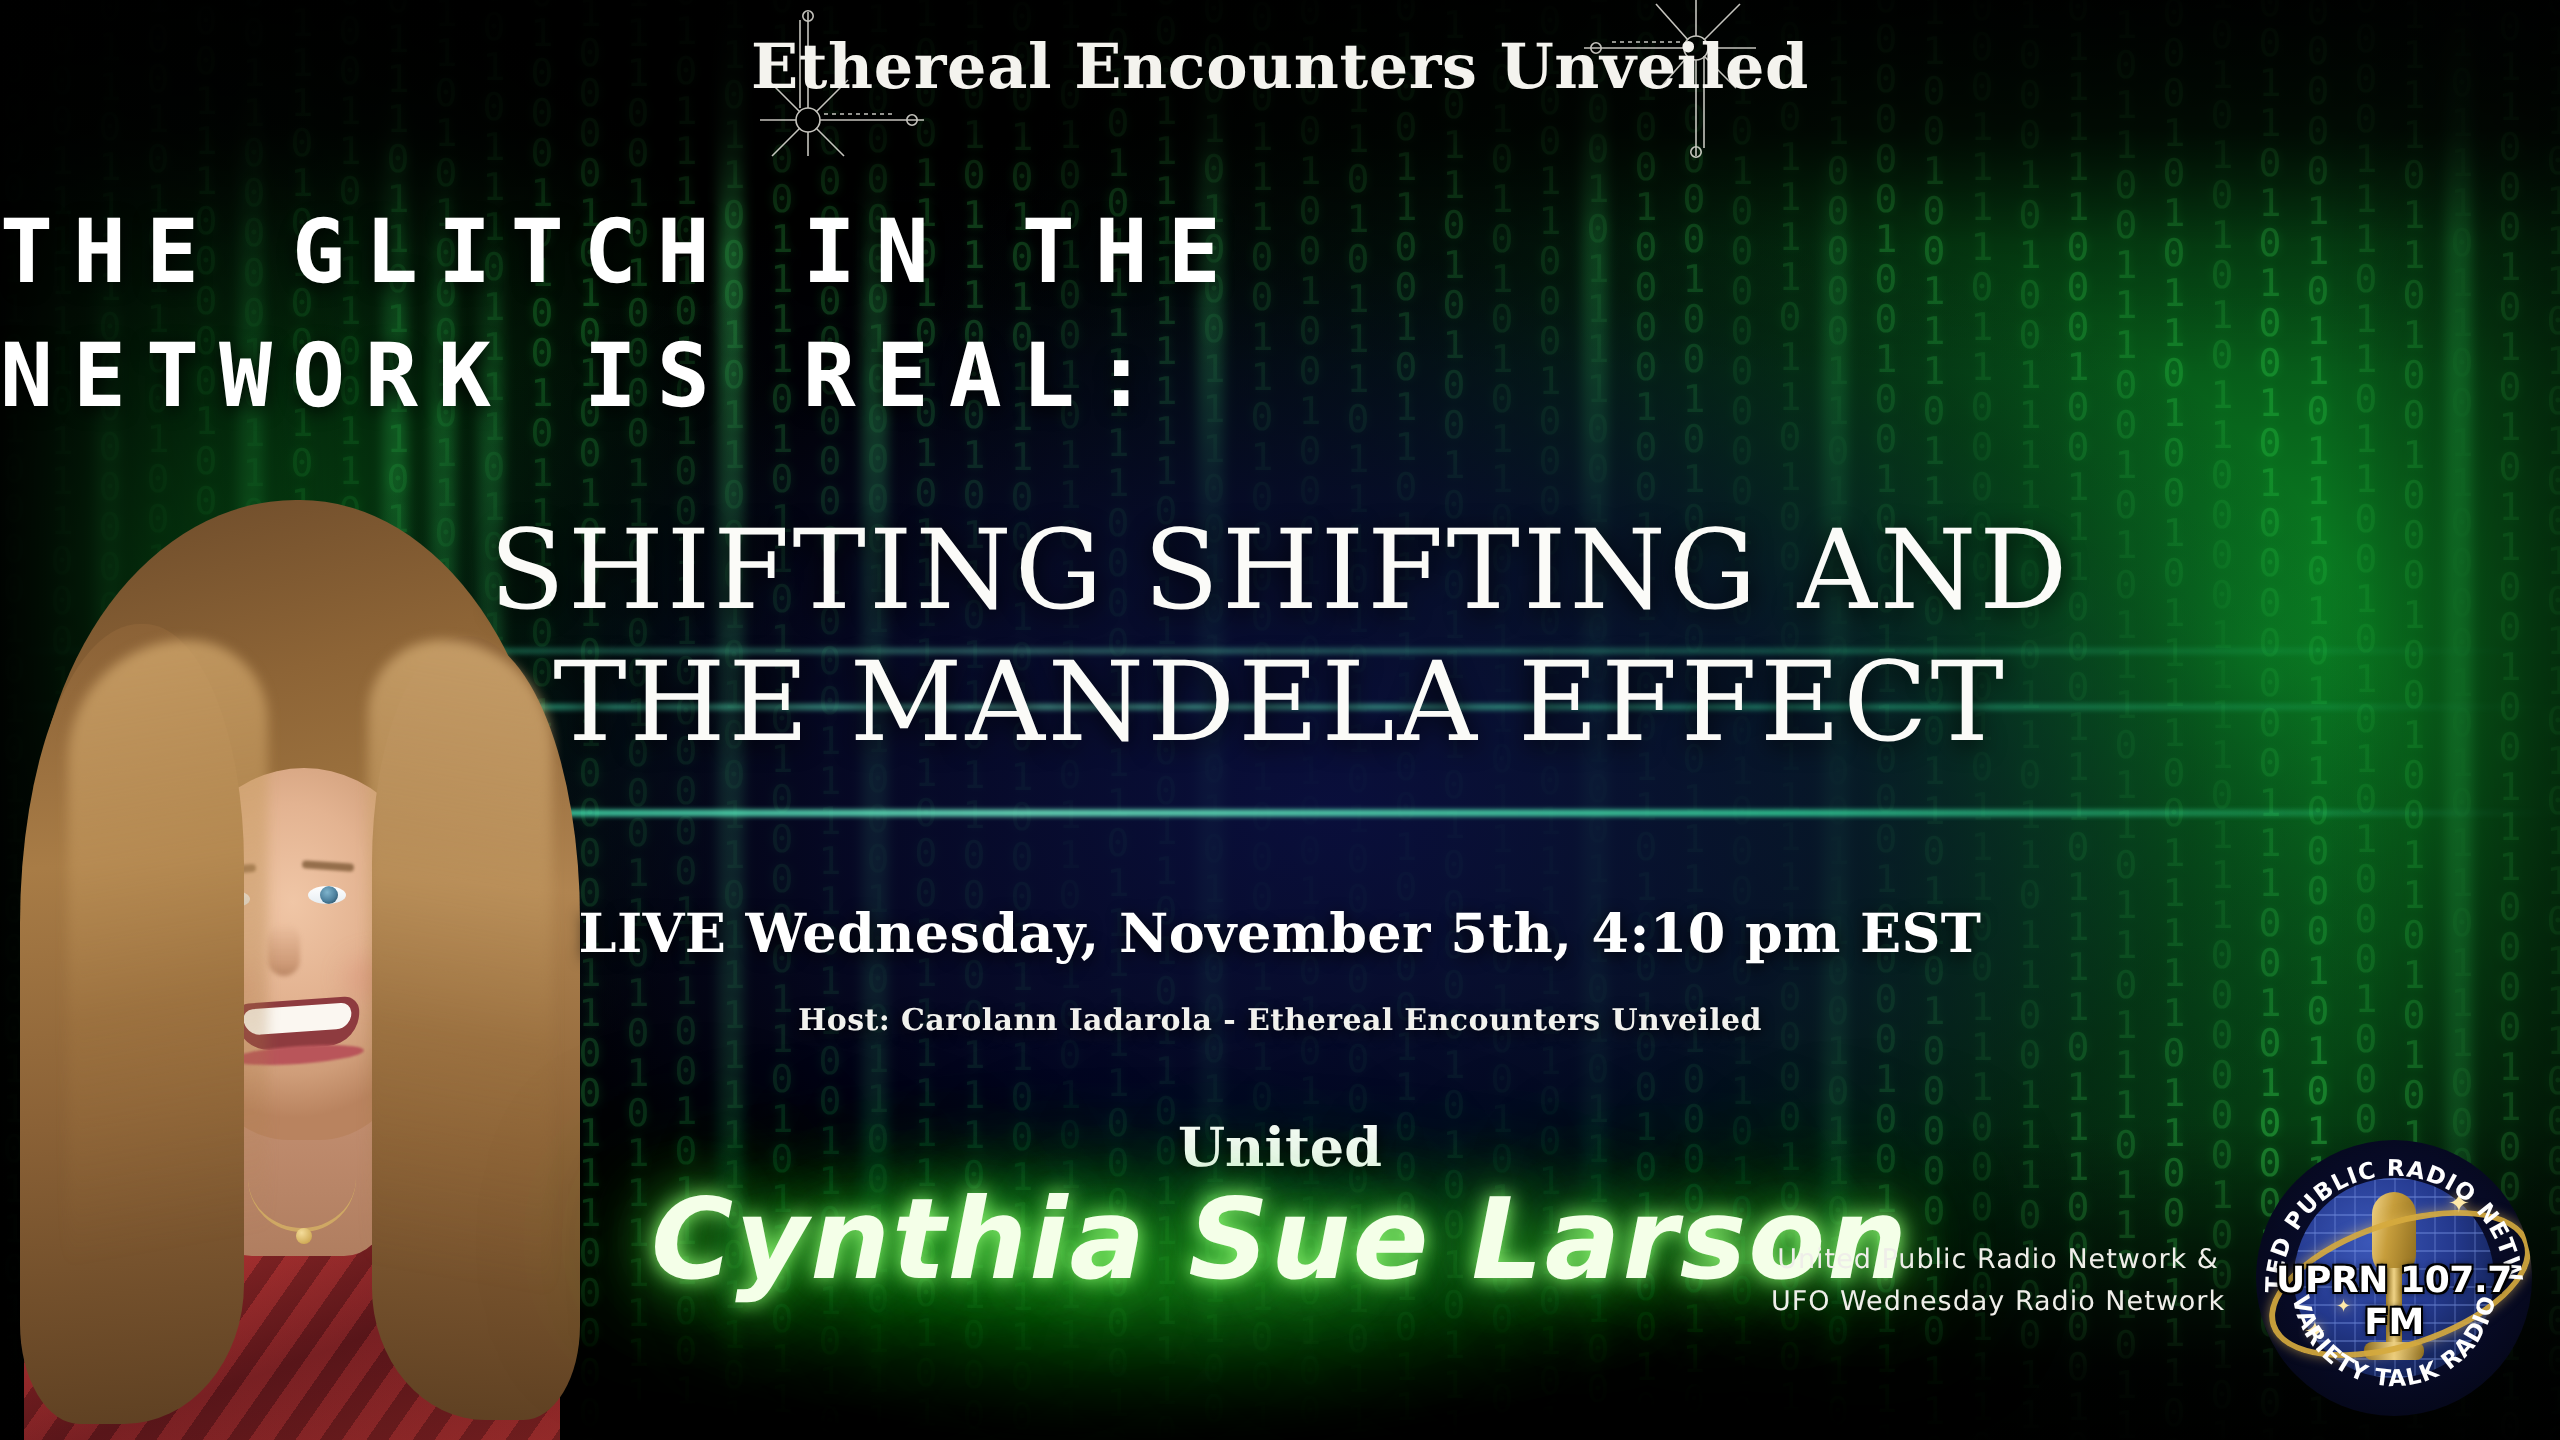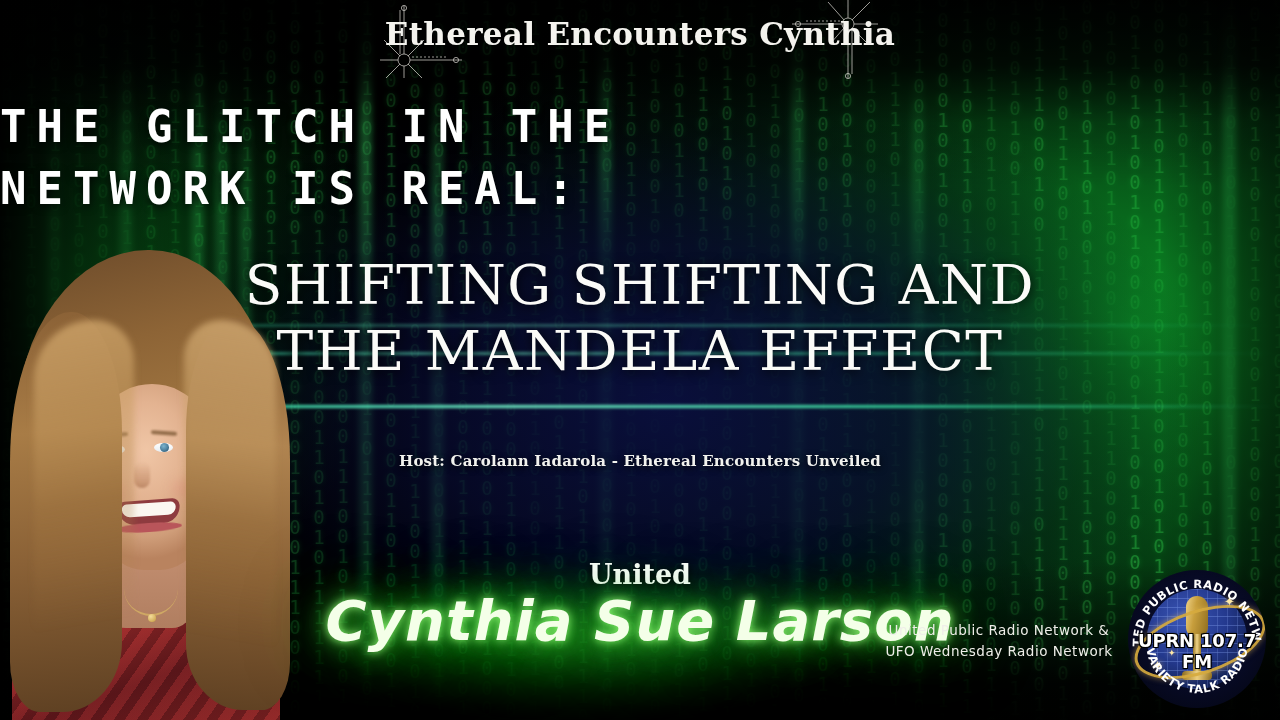--- a/index.html
+++ b/index.html
@@ -112,21 +112,21 @@
   .s-block{position:absolute;top:252px;left:0;right:0;text-align:center;}
   .s-line{font-family:"DejaVu Serif","Liberation Serif",serif;font-weight:400;
     font-size:55px;line-height:66px;color:#fbfbf8;letter-spacing:1.5px;
     text-shadow:0 2px 12px rgba(0,0,0,.9);}
 
   
   .d-block{position:absolute;top:452px;left:0;right:0;text-align:center;}
   .d-live{font-family:"DejaVu Serif","Liberation Serif",serif;font-weight:700;font-size:27px;
     color:#ffffff;letter-spacing:.2px;text-shadow:0 2px 8px rgba(0,0,0,.9);}
   .d-host{font-family:"DejaVu Serif","Liberation Serif",serif;font-weight:700;font-size:15px;
-    color:#f2f2ee;margin-top:0;letter-spacing:.2px;text-shadow:0 2px 7px rgba(0,0,0,.9);}
+    color:#f2f2ee;margin-top:18px;letter-spacing:.2px;text-shadow:0 2px 7px rgba(0,0,0,.9);}
 
   
   .g-glow{position:absolute;left:180px;top:530px;width:790px;height:210px;
     background:radial-gradient(ellipse 50% 50% at 50% 52%, rgba(40,200,40,.50) 0%, rgba(25,150,28,.28) 38%, rgba(10,70,12,.10) 64%, rgba(0,0,0,0) 82%);
     filter:blur(14px);}
   .g-label{position:absolute;top:559px;left:0;right:0;text-align:center;
     font-family:"DejaVu Serif","Liberation Serif",serif;font-weight:700;font-size:27px;
     color:#ffffff;text-shadow:0 2px 8px rgba(0,0,0,.9);}
   .g-name{position:absolute;top:580px;left:0;right:0;text-align:center;
     font-family:"DejaVu Sans","Liberation Sans",sans-serif;font-weight:700;font-style:italic;
@@ -2579,34 +2579,35 @@
       <line x1="62" y1="30" x2="78" y2="46"></line>
       <line x1="54" y1="30" x2="40" y2="46"></line>
       <circle cx="58" cy="78" r="2.6"></circle>
       <circle cx="8" cy="26" r="2.6"></circle>
       <line x1="62" y1="30" x2="62" y2="76"></line>
       <line x1="16" y1="23" x2="50" y2="23" stroke-dasharray="2 2"></line>
     </g>
   </svg>
 
   <div class="logo">
-    <div class="logo-title">Ethereal Encounters Cynthia</div>
+    <div class="logo-title">Ethereal Encounters Unveiled</div>
   </div>
 
   <div class="t-block">
     <div class="t-line">THE GLITCH IN THE</div>
     <div class="t-line">NETWORK IS REAL:</div>
   </div>
 
   <div class="s-block">
     <div class="s-line">SHIFTING SHIFTING AND</div>
     <div class="s-line">THE MANDELA EFFECT</div>
   </div>
 
   <div class="d-block">
+    <div class="d-live">LIVE Wednesday, November 5th, 4:10 pm EST</div>
     <div class="d-host">Host: Carolann Iadarola - Ethereal Encounters Unveiled</div>
   </div>
 
   <div class="g-label">United</div>
   <div class="g-name">Cynthia Sue Larson</div>
 
   <div class="net">
     <div>United Public Radio Network &amp;</div>
     <div>UFO Wednesday Radio Network</div>
   </div>

